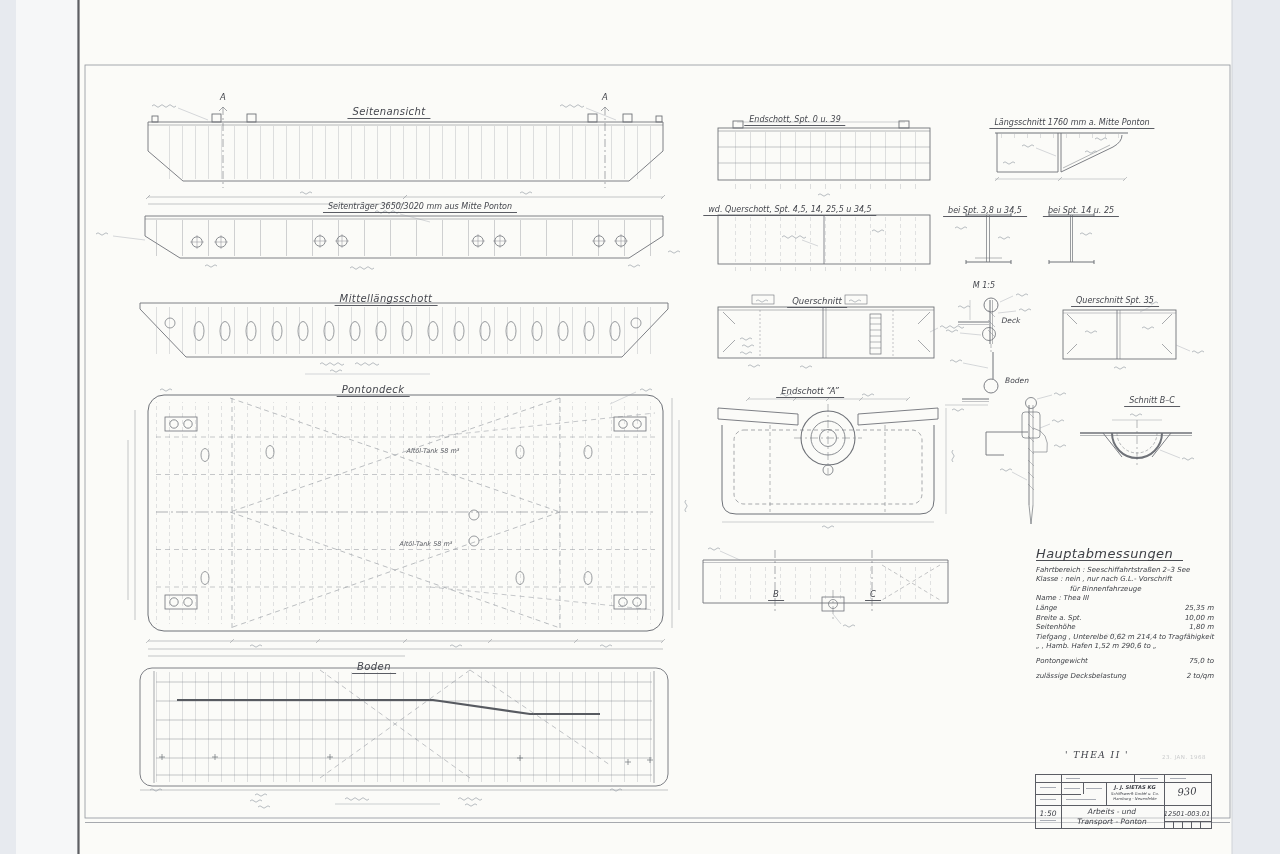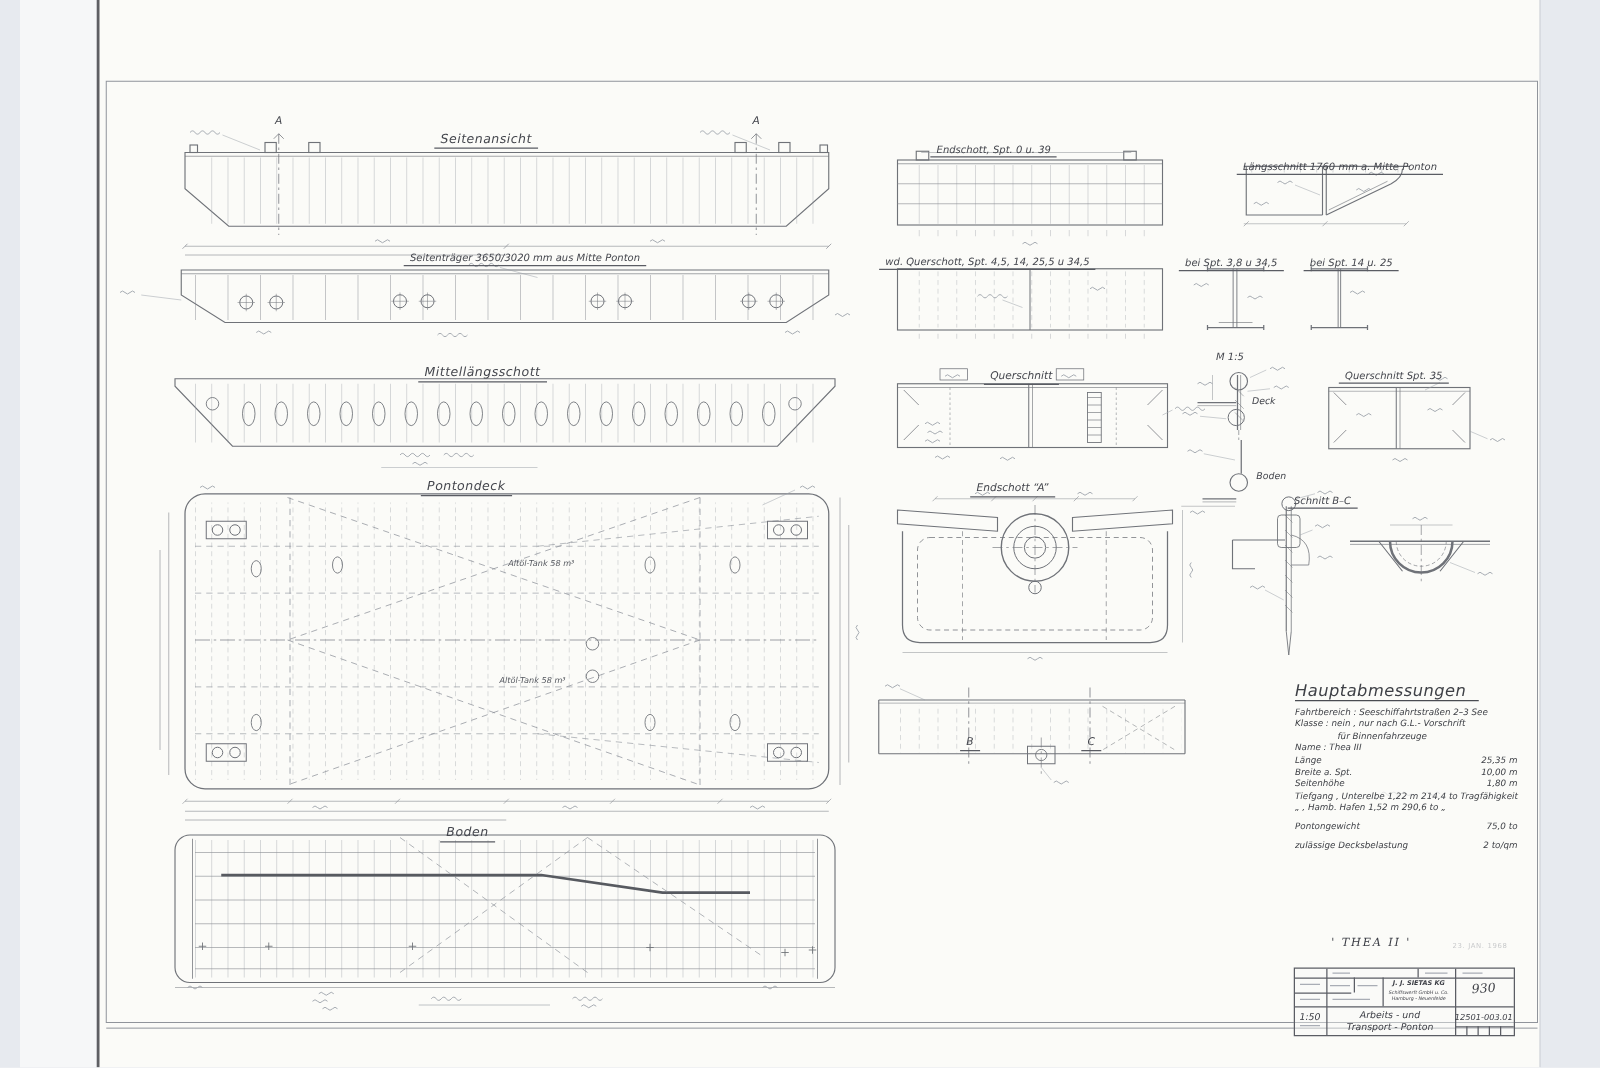--- a/index.html
+++ b/index.html
@@ -453,29 +453,29 @@
         <use href="#sqb" transform="translate(1140,635)"></use>
     </g>
   </svg>
 
   <span class="lbl s10 u" style="left:389px;top:96px">Seitenansicht</span>
   <span class="lbl s8 u" style="left:420px;top:192px">Seitenträger   3650/3020 mm   aus Mitte Ponton</span>
   <span class="lbl s10 u" style="left:386px;top:283px">Mittellängsschott</span>
   <span class="lbl s10 u" style="left:373px;top:374px">Pontondeck</span>
   <span class="lbl s10 u" style="left:374px;top:651px">Boden</span>
   <span class="lbl s8 u" style="left:795px;top:105px">Endschott, Spt. 0 u. 39</span>
-  <span class="lbl s8 u" style="left:1072px;top:119px">Längsschnitt   1760 mm  a. Mitte Ponton</span>
+  <span class="lbl s8 u" style="left:1072px;top:108px">Längsschnitt   1760 mm  a. Mitte Ponton</span>
   <span class="lbl s8 u" style="left:790px;top:195px">wd. Querschott, Spt. 4,5, 14, 25,5 u 34,5</span>
   <span class="lbl s8 u" style="left:985px;top:196px">bei Spt. 3,8 u 34,5</span>
   <span class="lbl s8 u" style="left:1081px;top:196px">bei Spt. 14 u. 25</span>
   <span class="lbl s85 u" style="left:817px;top:286px">Querschnitt</span>
   <span class="lbl s8" style="left:984px;top:281px">M 1:5</span>
   <span class="lbl s8 u" style="left:1115px;top:286px">Querschnitt  Spt. 35</span>
   <span class="lbl s85 u" style="left:810px;top:376px">Endschott  “A”</span>
-  <span class="lbl s8 u" style="left:1058px;top:386px">Schnitt  B–C</span>
+  <span class="lbl s8 u" style="left:1152px;top:386px">Schnitt  B–C</span>
   <span class="lbl s75" style="left:1011px;top:316px">Deck</span>
   <span class="lbl s75" style="left:1017px;top:376px">Boden</span>
   <span class="lbl s85" style="left:223px;top:92px">A</span>
   <span class="lbl s85" style="left:605px;top:92px">A</span>
   <span class="lbl s85 u" style="left:776px;top:579px">B</span>
   <span class="lbl s85 u" style="left:873px;top:579px">C</span>
   <span class="lbl s65" style="left:433px;top:447px">Altöl-Tank   58 m³</span>
   <span class="lbl s65" style="left:426px;top:540px">Altöl-Tank   58 m³</span>
 
   <div class="haupt">
@@ -489,21 +489,21 @@
         <span class="v">25,35 m</span>
       </div>
     <div class="hrow">
         <span>Breite    a. Spt.</span>
         <span class="v">10,00 m</span>
       </div>
     <div class="hrow">
         <span>Seitenhöhe</span>
         <span class="v">1,80 m</span>
       </div>
-    <div>Tiefgang , Unterelbe  1,22 m  214,4 to Tragfähigkeit</div>
+    <div>Tiefgang , Unterelbe  0,62 m  214,4 to Tragfähigkeit</div>
     <div>„       , Hamb. Hafen  1,52 m   290,6 to        „</div>
     <div class="gap"></div>
     <div class="hrow">
         <span>Pontongewicht</span>
         <span class="v">75,0 to</span>
       </div>
     <div class="gap"></div>
     <div class="hrow">
         <span>zulässige Decksbelastung</span>
         <span class="v">2 to/qm</span>

